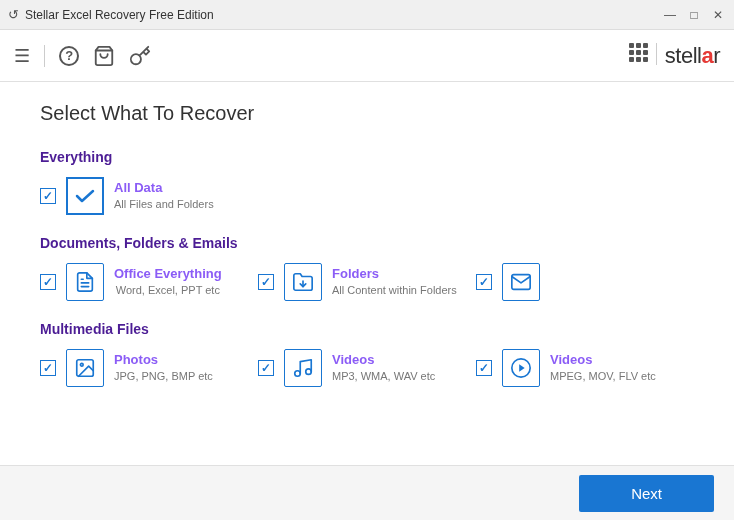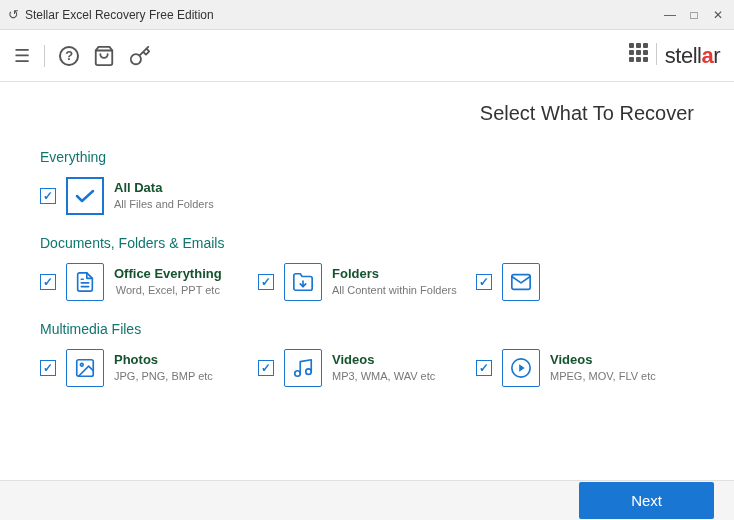--- a/index.html
+++ b/index.html
@@ -117,33 +117,33 @@
       flex: 1;
       background: #fff;
       padding: 20px 40px;
       overflow-y: auto;
     }
 
     .page-title {
       font-size: 20px;
       font-weight: 400;
       color: #333;
-      text-align: right;
+      text-align: left;
       margin-bottom: 24px;
     }
 
     
     .section {
       margin-bottom: 20px;
     }
     .section-label {
       font-size: 14px;
-      color: #0f766e;
+      color: #4c1d95;
       margin-bottom: 12px;
-      font-weight: 400;
+      font-weight: 700;
     }
 
     
     .items-row {
       display: flex;
       gap: 0px;
     }
     .item {
       display: flex;
       align-items: center;
@@ -204,34 +204,34 @@
     .all-data-check svg {
       fill: none;
       stroke: #1976d2;
       stroke-width: 2.5;
     }
 
     .item-text {}
     .item-name {
       font-size: 13px;
       font-weight: 600;
-      color: #14532d;
+      color: #8b5cf6;
       line-height: 1.3;
     }
     .item-desc {
       font-size: 11px;
       color: #777;
       line-height: 1.4;
       text-align: center;
     }
 
     
     .footer {
       background: #f5f5f5;
-      height: 40px;
+      height: 55px;
       display: flex;
       align-items: center;
       justify-content: flex-end;
       padding: 0 20px;
       border-top: 1px solid #e0e0e0;
       flex-shrink: 0;
     }
     .next-btn {
       background: #1976d2;
       color: #fff;

